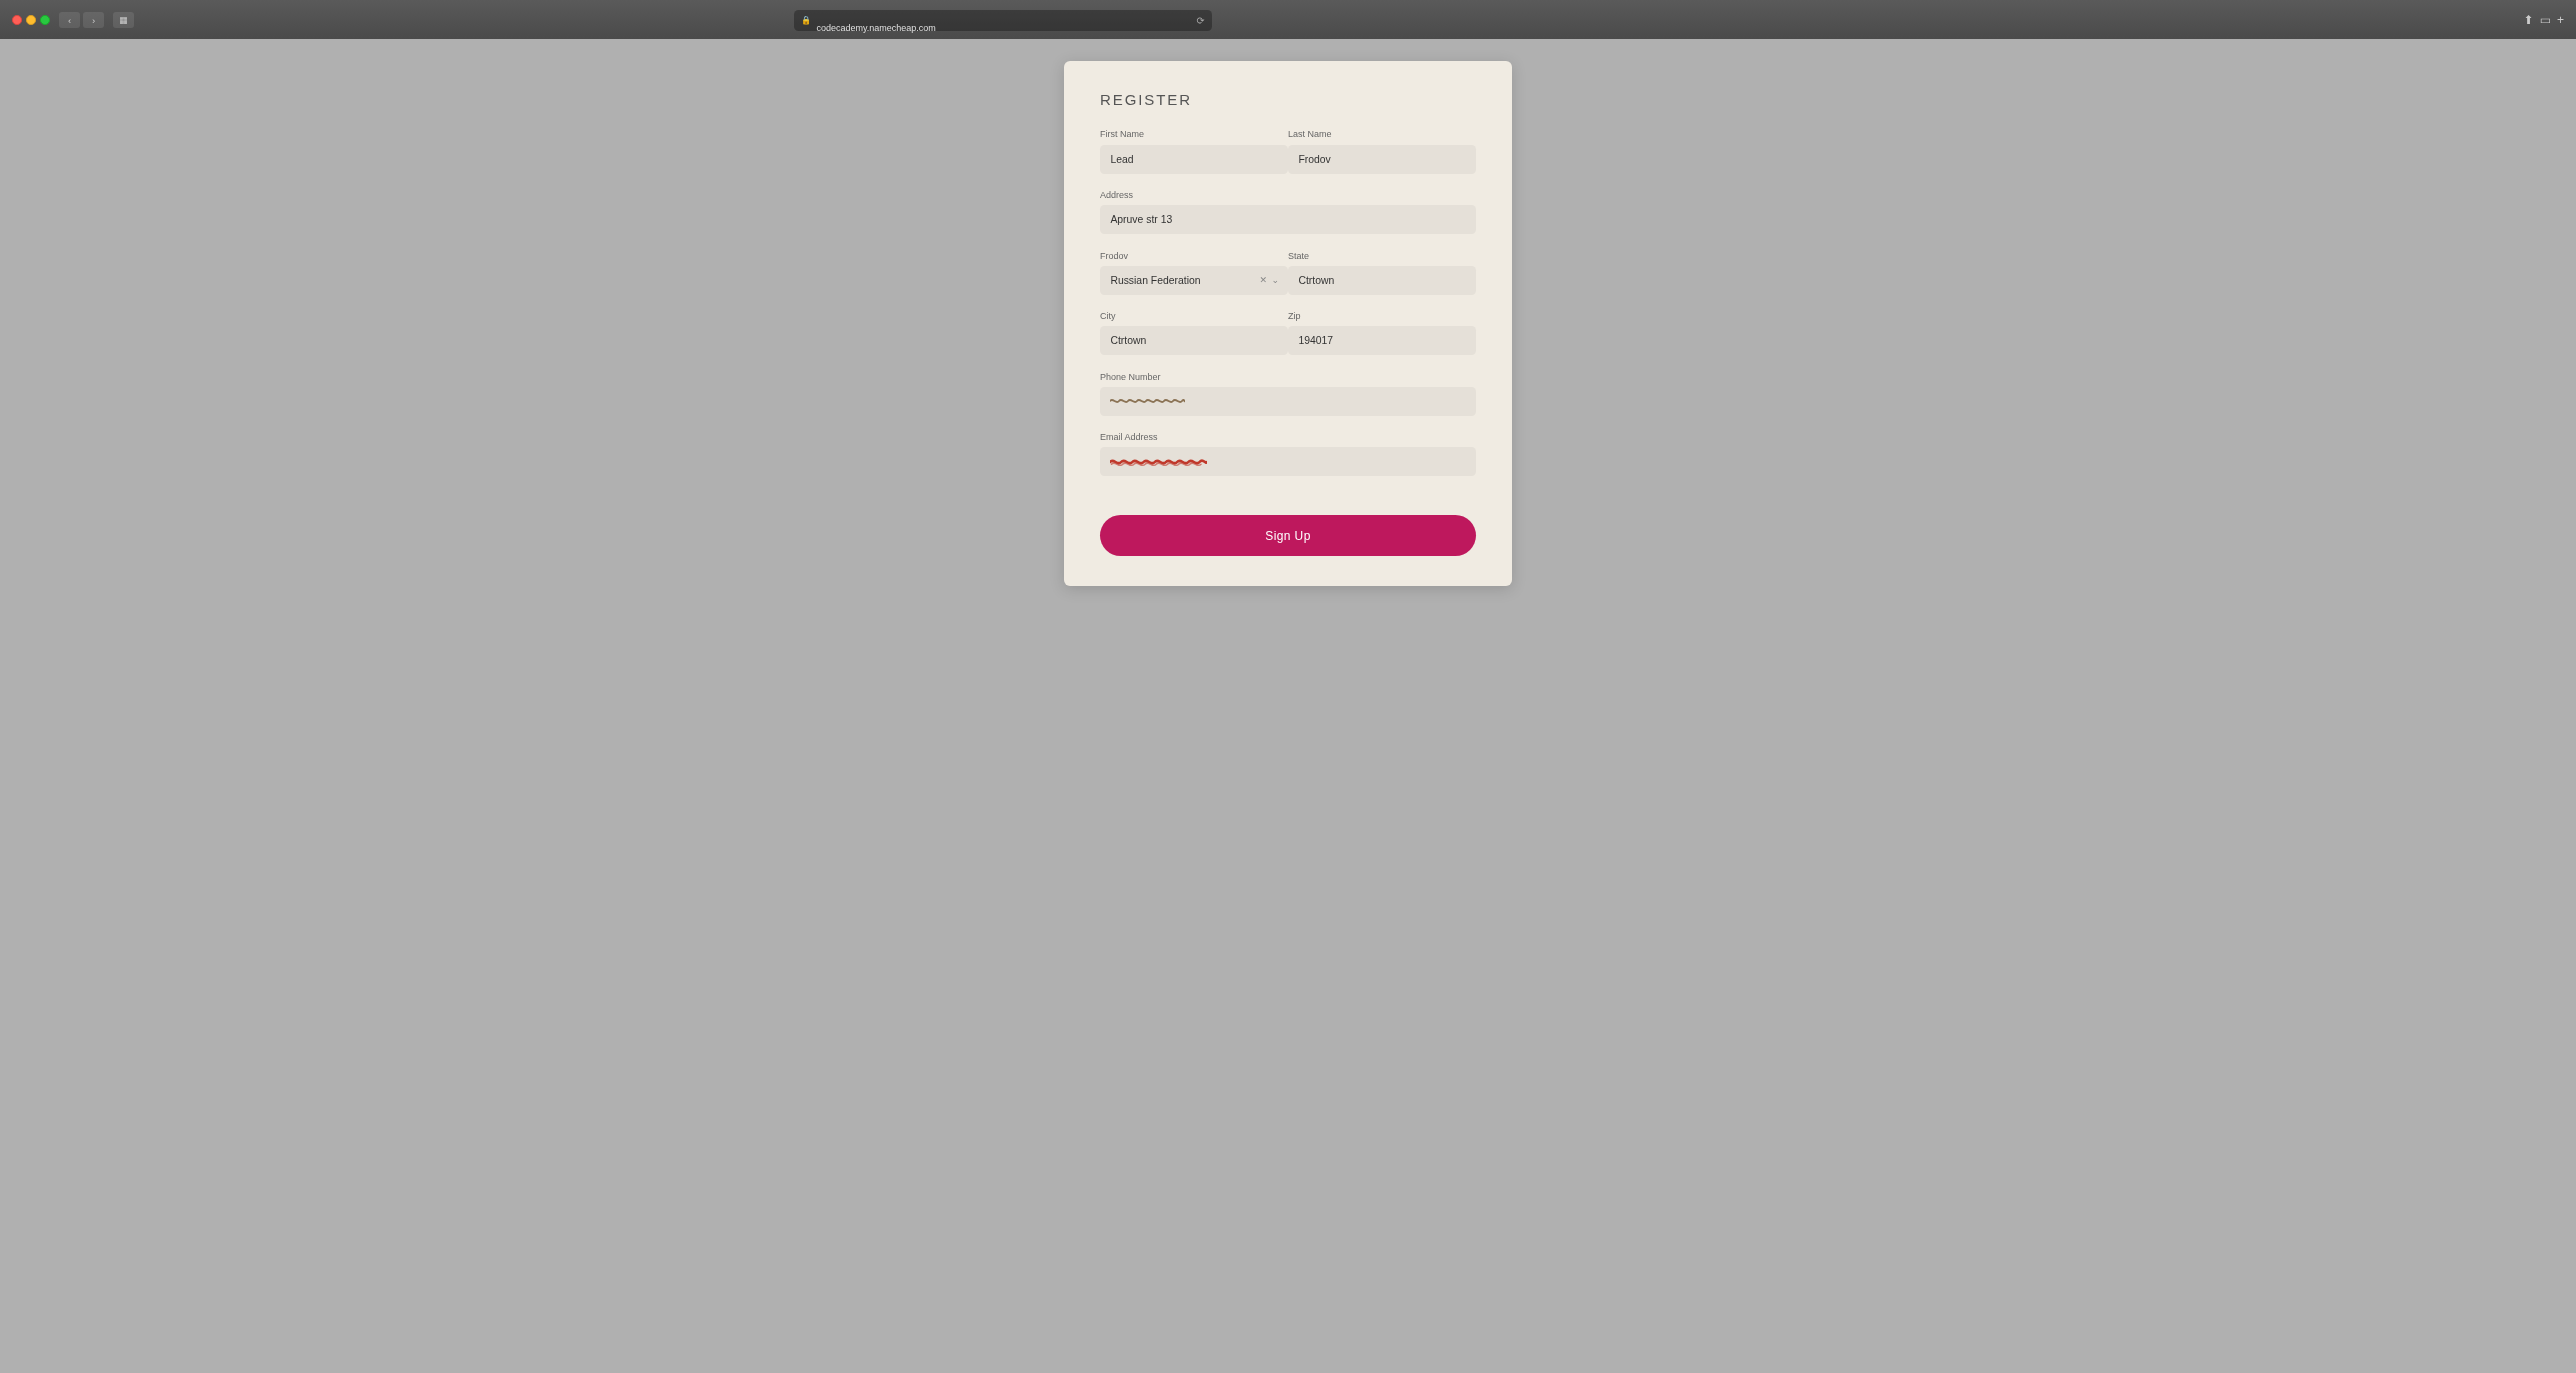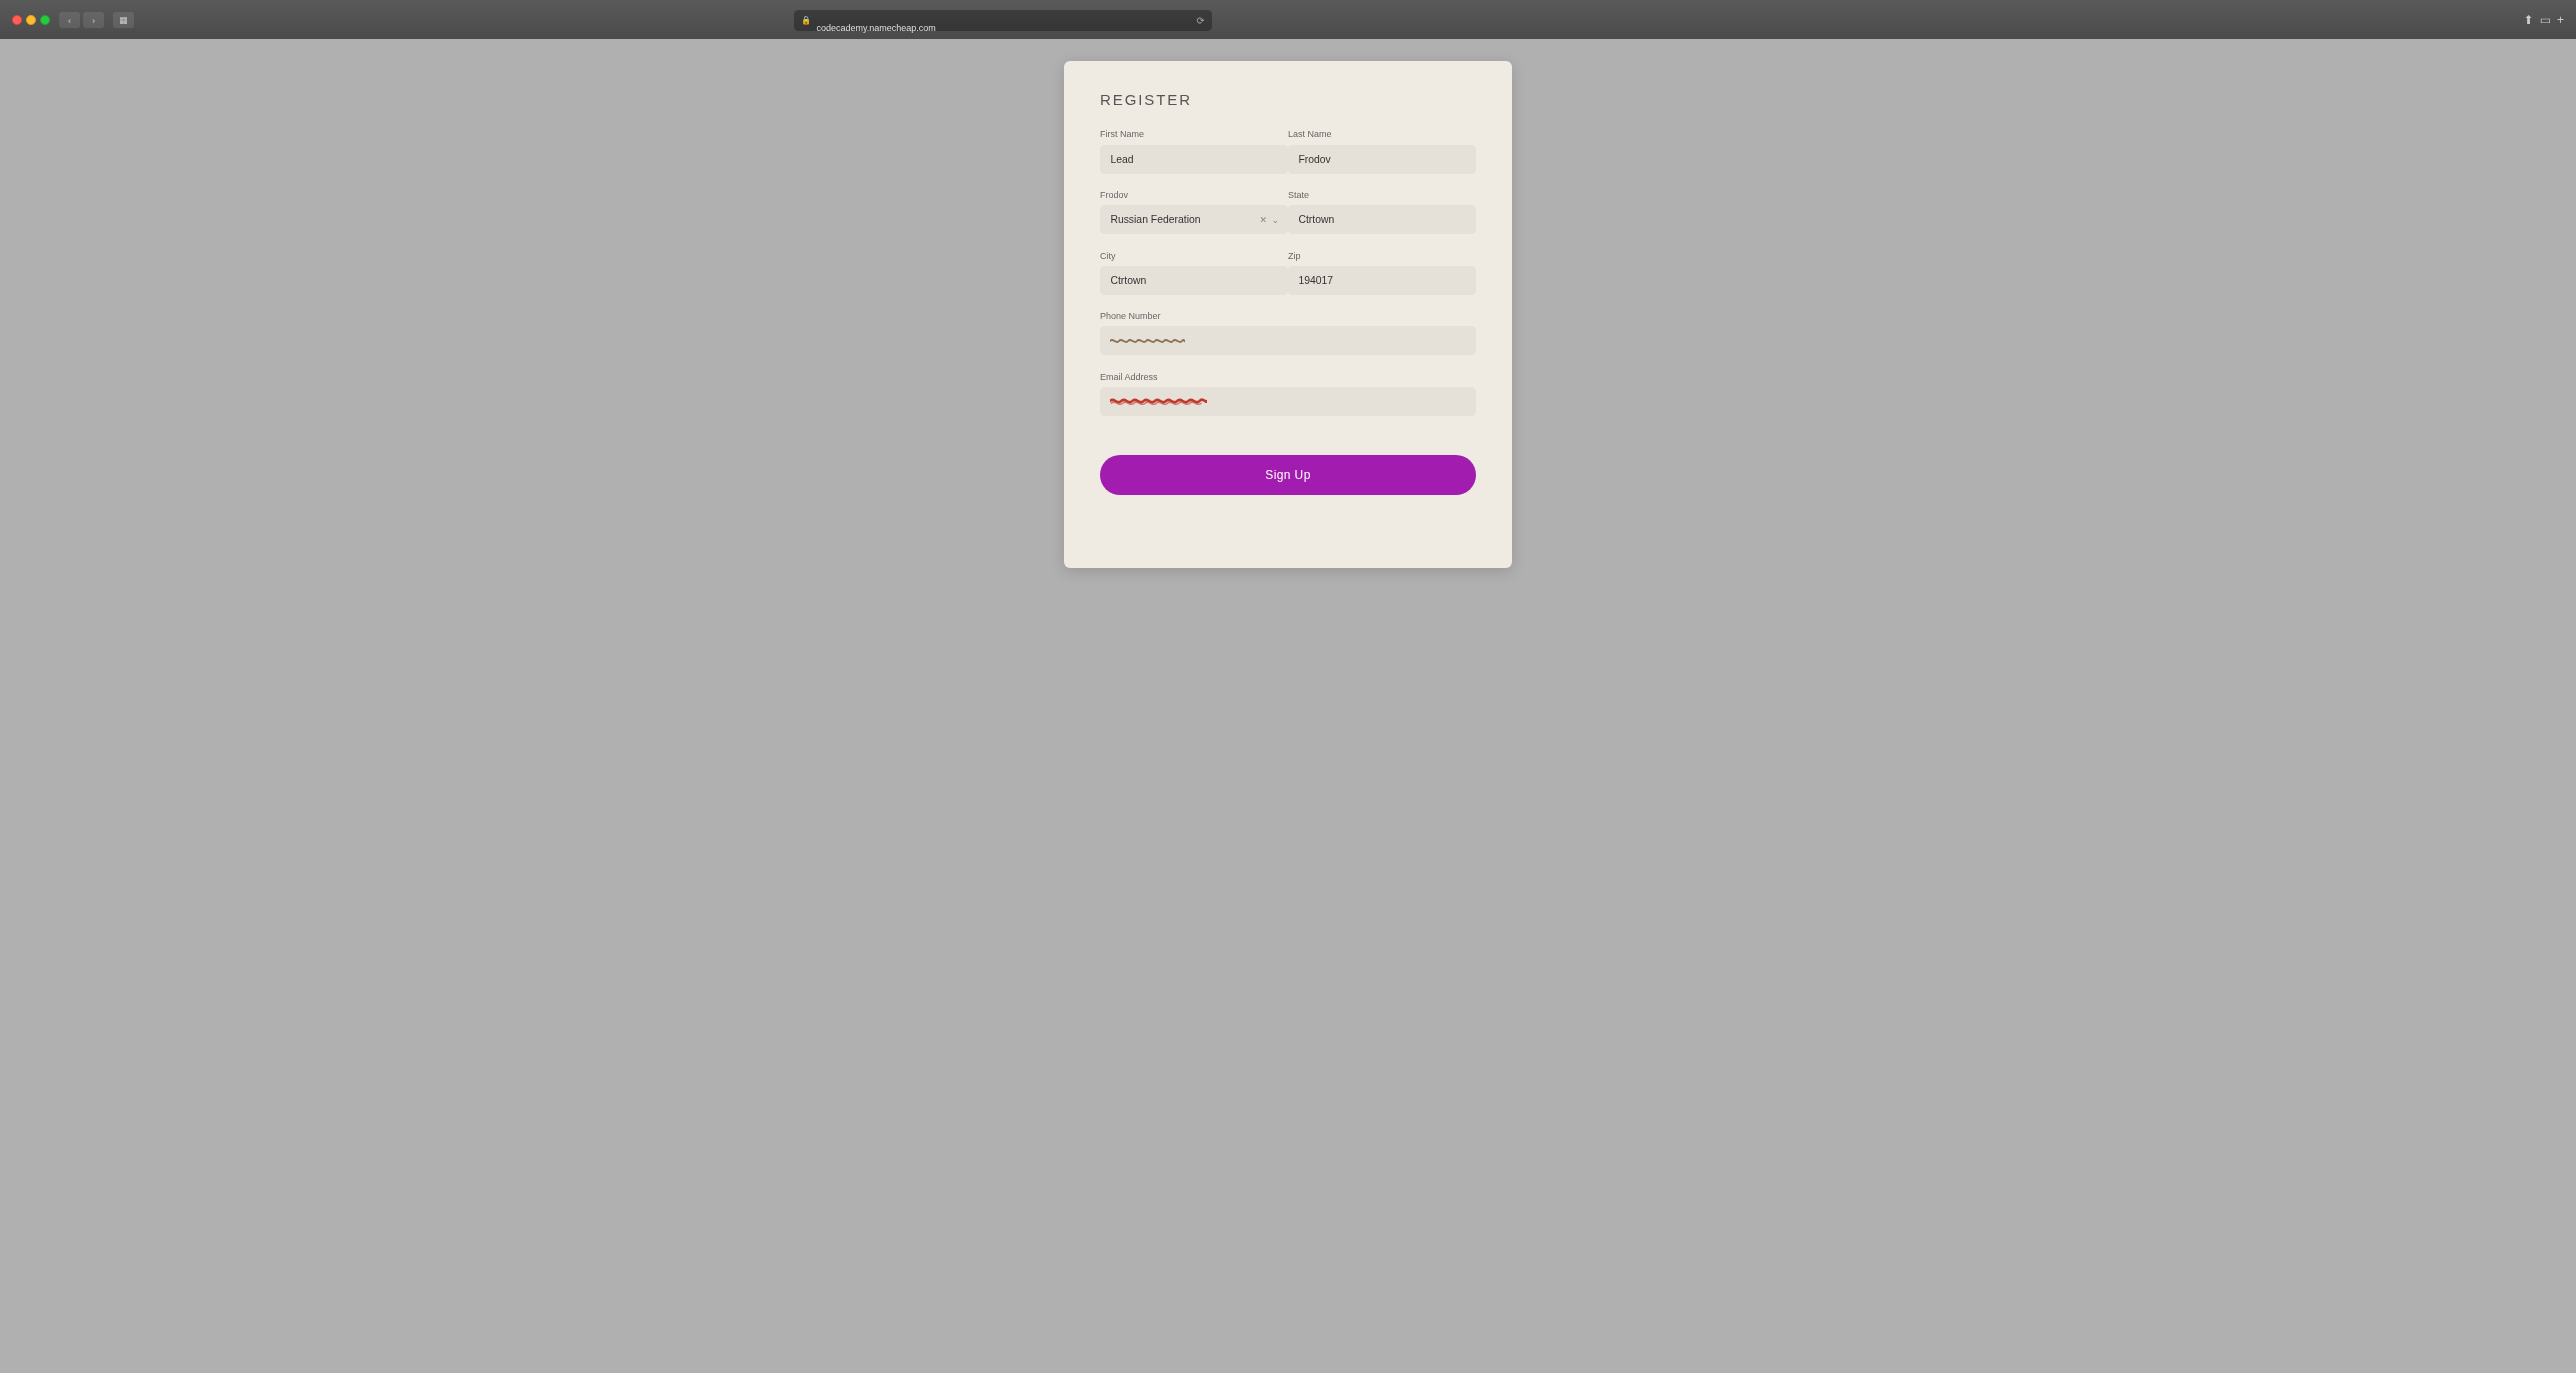--- a/index.html
+++ b/index.html
@@ -207,21 +207,21 @@
     }
 
     
     .redacted-field {
       position: relative;
     }
 
     
     .signup-btn {
       width: 100%;
-      background: #a21caf;
+      background: #be185d;
       color: #fff;
       border: none;
       border-radius: 22.4px;
       padding: 13.4px;
       font-size: 12px;
       font-weight: 500;
       cursor: pointer;
       margin-top: 22.4px;
       letter-spacing: 0.4px;
     }
@@ -276,20 +276,26 @@
         <label class="form-label">First Name</label>
         <input class="form-input" type="text" value="Lead" style="">
       </div>
       <div class="form-group">
         <label class="form-label">Last Name</label>
         <input class="form-input" type="text" value="Frodov" style="">
       </div>
     </div>
 
     
+    <div class="form-row">
+      <div class="form-group">
+        <label class="form-label">Address</label>
+        <input class="form-input" type="text" value="Apruve str 13" style="">
+      </div>
+    </div>
 
     
     <div class="form-row">
       <div class="form-group">
         <label class="form-label">Frodov</label>
         <div class="select-wrapper">
           <input class="form-input" type="text" value="Russian Federation" style="">
           <div class="select-icons">
             <span>✕</span>
             <span>⌄</span>

